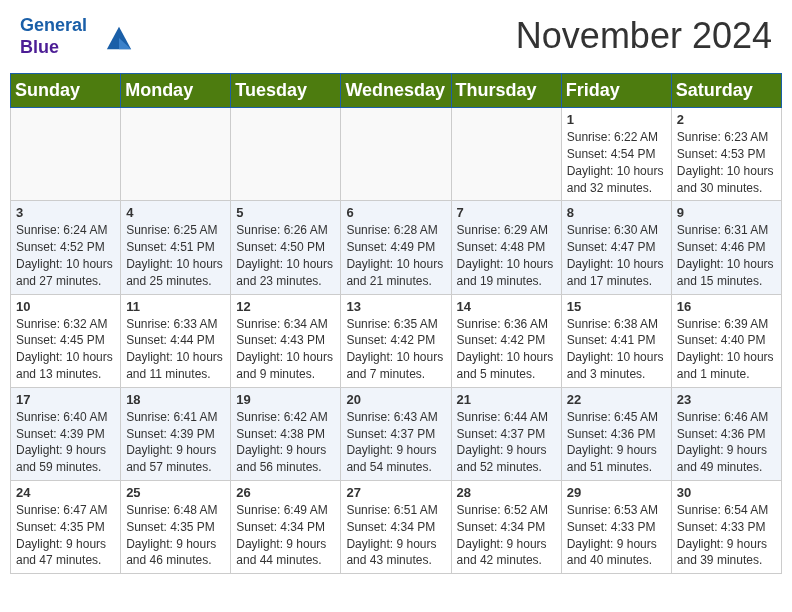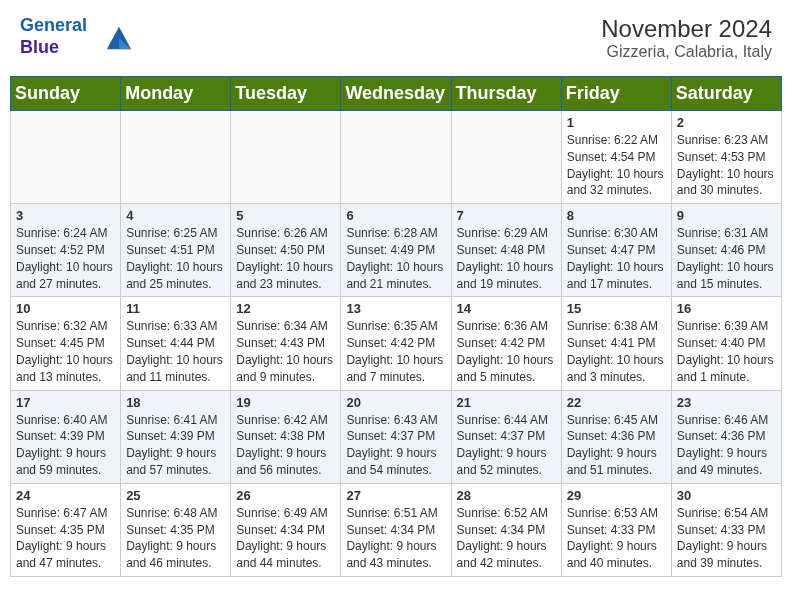--- a/index.html
+++ b/index.html
@@ -33,21 +33,21 @@
     }
     .logo-icon {
       width: 28px;
       height: 28px;
       margin-left: 2px;
     }
     .title-area {
       text-align: right;
     }
     .month-title {
-      font-size: 24px;
+      font-size: 36px;
       font-weight: normal;
       color: #333;
     }
     .subtitle {
       font-size: 16px;
       color: #555;
     }
     .calendar {
       width: 100%;
       border-collapse: collapse;
@@ -101,21 +101,20 @@
         <span style="color:#4c1d95;">Blue</span>
       </div>
     </div>
     <svg class="logo-icon" viewBox="0 0 30 30">
       <polygon points="2,28 15,4 28,28" fill="#1a5fa8"></polygon>
       <polygon points="15,16 28,28 15,28" fill="#4a90d9" opacity="0.7"></polygon>
     </svg>
   </div>
   <div class="title-area">
     <div class="month-title">November 2024</div>
-    <div class="subtitle">Gizzeria, Calabria, Italy</div>
   </div>
 </div>
 
 <table class="calendar">
   <thead>
     <tr>
     <th>Sunday</th>
         <th>Monday</th>
         <th>Tuesday</th>
         <th>Wednesday</th>

